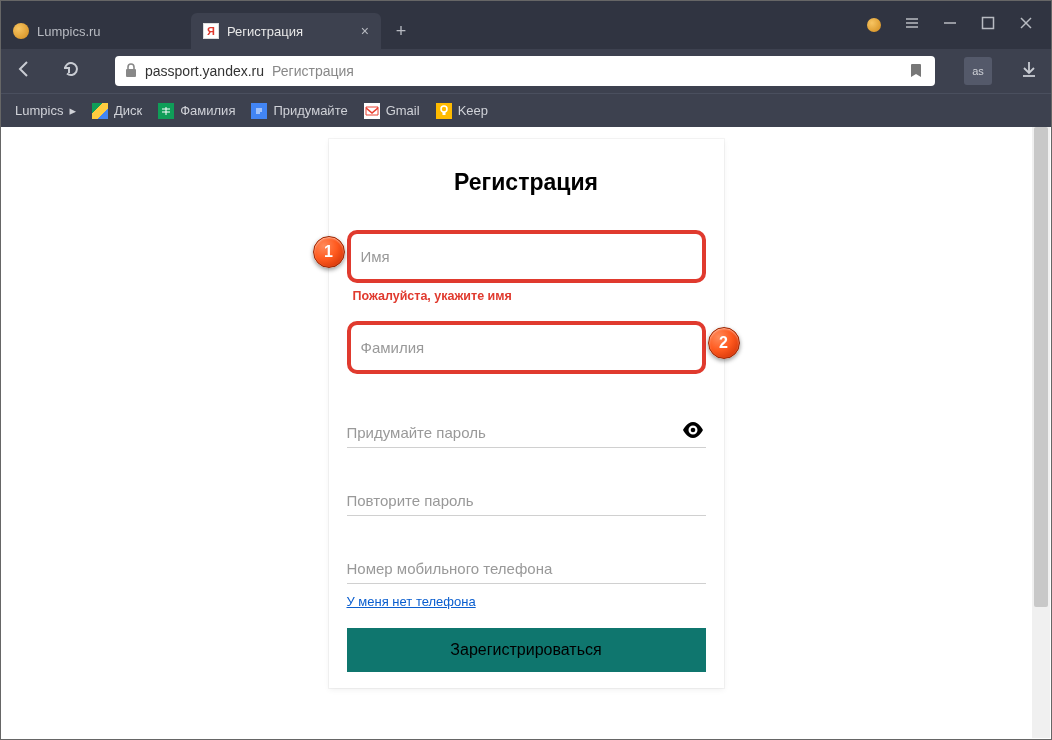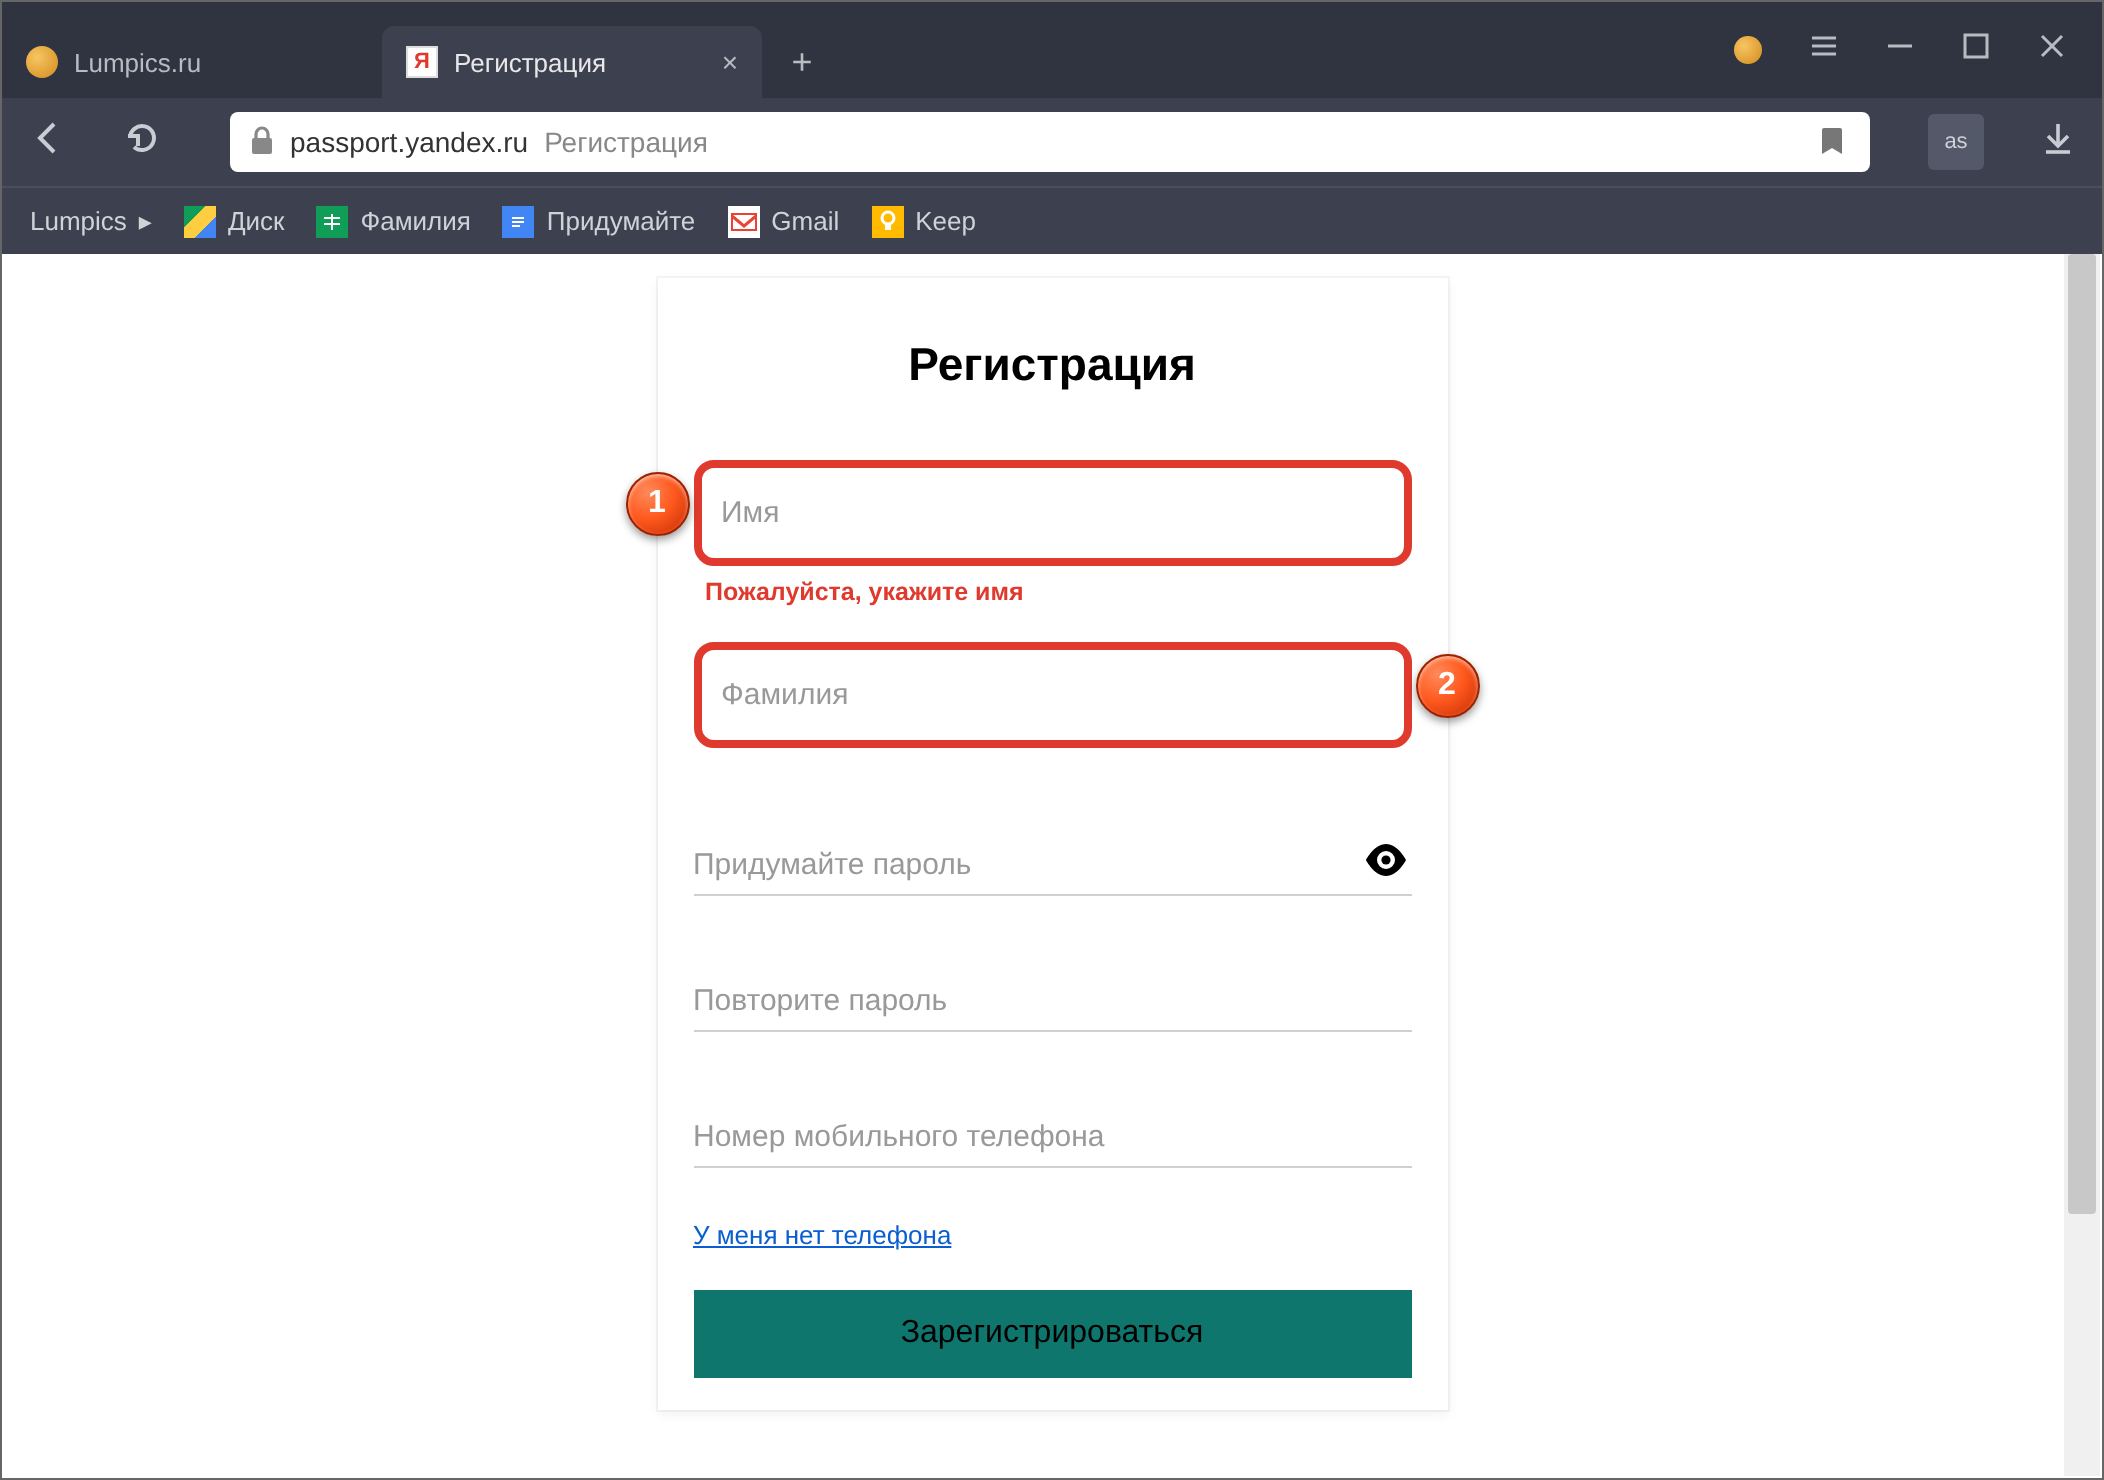--- a/index.html
+++ b/index.html
@@ -212,20 +212,20 @@
       <span class="eye"><svg viewBox="0 0 22 16" fill="#000">
             <path d="M11 0C5 0 1 8 1 8s4 8 10 8 10-8 10-8S17 0 11 0zm0 12.5A4.5 4.5 0 1 1 11 3.5a4.5 4.5 0 0 1 0 9z"></path>
             <circle cx="11" cy="8" r="2.3"></circle>
           </svg></span>
     </div>
 
     <div class="field">
       <input type="password" class="line-input" placeholder="Повторите пароль" style="">
     </div>
 
-    <div class="field tight" style="margin-bottom:16px">
+    <div class="field tight" style="margin-bottom:0">
       <input class="line-input" placeholder="Номер мобильного телефона" style="">
     </div>
     <a href="#" class="link">У меня нет телефона</a>
 
     <button class="submit">Зарегистрироваться</button>
   </div>
 </div>
 
 </body></html>

